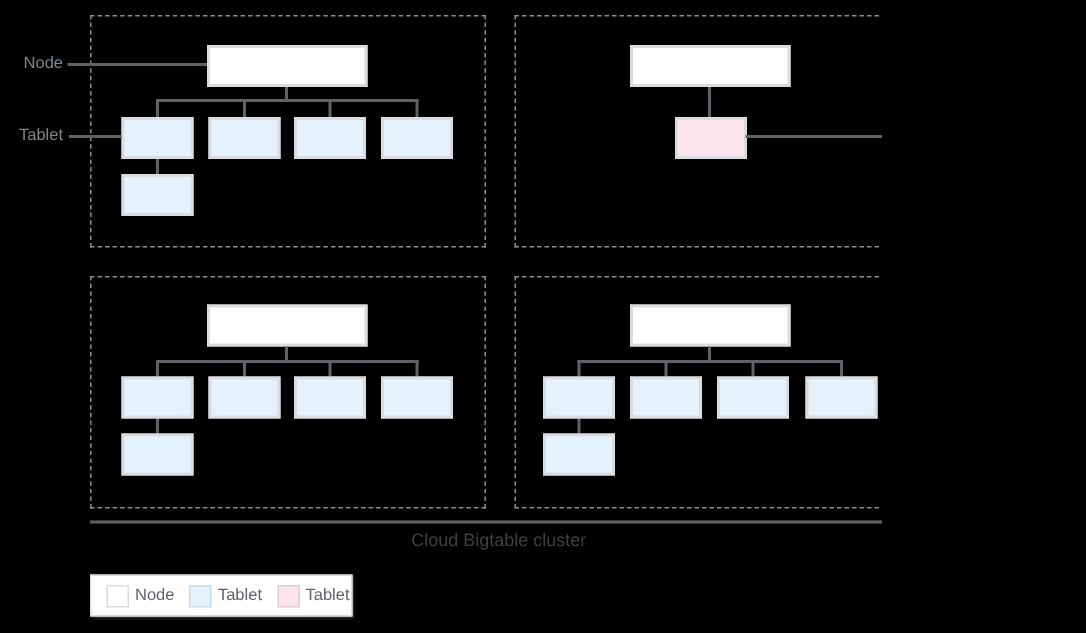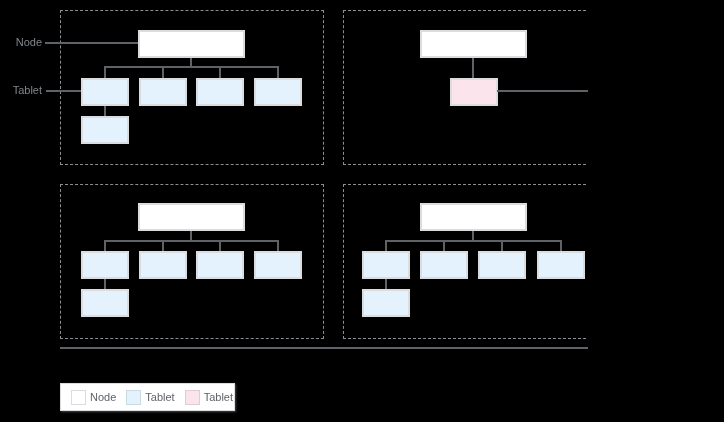--- a/index.html
+++ b/index.html
@@ -156,20 +156,21 @@
   <div class="vline" style="left:501px; top:240px; height:11px;"></div>
   <div class="vline" style="left:560px; top:240px; height:11px;"></div>
   <div class="vline" style="left:385px; top:279px; height:10px;"></div>
   <div class="tablet-box" style="left:362px; top:251px;"></div>
   <div class="tablet-box" style="left:420px; top:251px;"></div>
   <div class="tablet-box" style="left:478px; top:251px;"></div>
   <div class="tablet-box" style="left:537px; top:251px;"></div>
   <div class="tablet-box" style="left:362px; top:289px;"></div>
 
   <div class="cluster-line"></div>
+  <div class="cluster-title">Cloud Bigtable cluster</div>
 
   <div class="legend">
     <div class="legend-item">
       <span class="legend-swatch node"></span>
       <span class="legend-label">Node</span>
     </div>
     <div class="legend-item">
       <span class="legend-swatch tablet"></span>
       <span class="legend-label">Tablet</span>
     </div>

